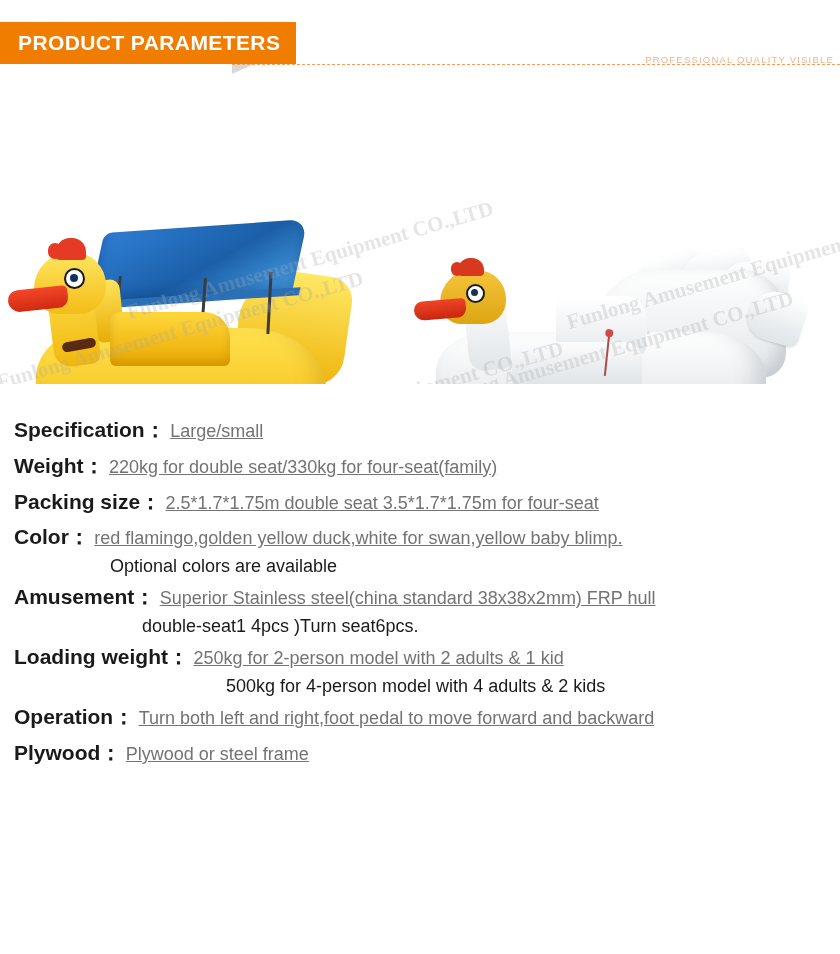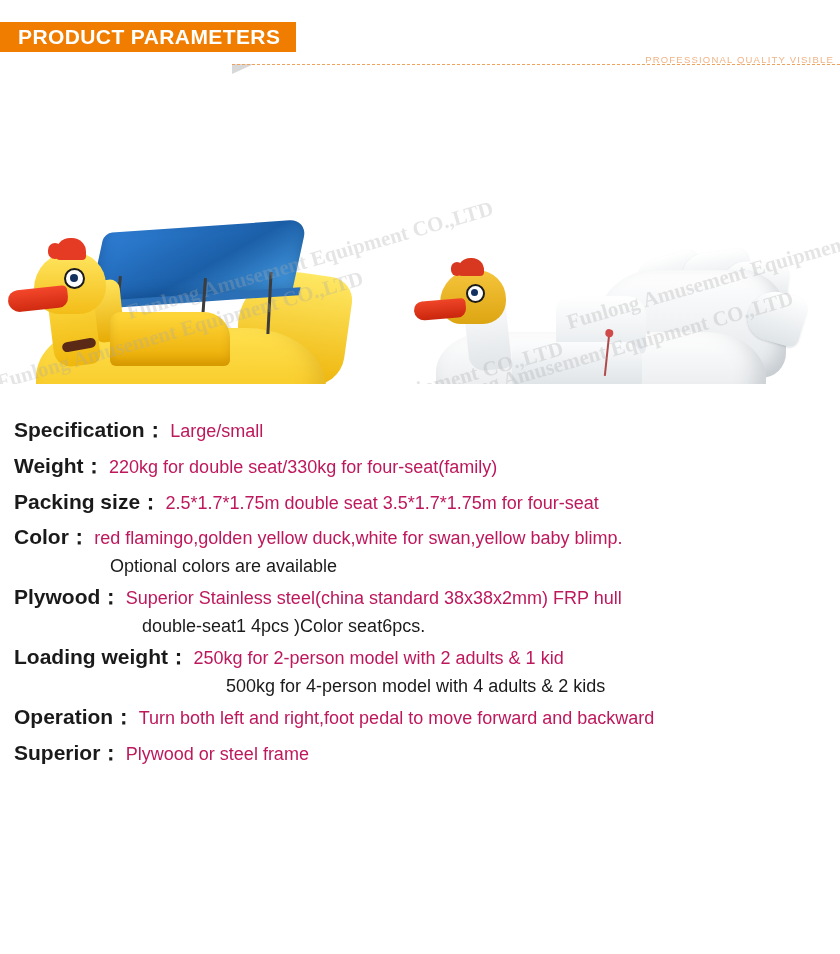--- a/index.html
+++ b/index.html
@@ -18,21 +18,21 @@
 
   
   .header {
     position: relative;
     height: 88px;
   }
   .header-banner {
     position: absolute;
     left: 0;
     top: 22px;
-    height: 30px;
+    height: 42px;
     background: #f07c00;
     display: flex;
     align-items: center;
     padding: 0 16px 0 18px;
     box-sizing: border-box;
     min-width: 232px;
   }
   .header-banner-text {
     color: #ffffff;
     font-size: 21px;
@@ -281,21 +281,22 @@
     line-height: 1.18;
   }
   .spec-label {
     font-size: 21px;
     font-weight: bold;
     color: #1a1a1a;
     text-align: center;
   }
   .spec-value {
     font-size: 18px;
-    color: #be185d;
+    color: #737373;
+    text-decoration: underline;
   }
   .spec-cont {
     display: block;
     font-size: 18px;
     color: #1a1a1a;
     margin: 6px 0 0 0;
   }
   .indent-1 { padding-left: 96px; }
   .indent-2 { padding-left: 128px; }
   .indent-3 { padding-left: 212px; }
@@ -380,34 +381,34 @@
     <span class="spec-value">2.5*1.7*1.75m double seat 3.5*1.7*1.75m for four-seat</span>
   </div>
 
   <div class="spec-row tight">
     <span class="spec-label">Color：</span>
     <span class="spec-value">red  flamingo,golden yellow  duck,white for swan,yellow  baby blimp.</span>
     <span class="spec-cont indent-1">Optional colors are available</span>
   </div>
 
   <div class="spec-row tight">
-    <span class="spec-label">Plywood：</span>
+    <span class="spec-label">Amusement：</span>
     <span class="spec-value">Superior Stainless steel(china standard 38x38x2mm) FRP hull</span>
-    <span class="spec-cont indent-2">double-seat1 4pcs )Color seat6pcs.</span>
+    <span class="spec-cont indent-2">double-seat1 4pcs )Turn seat6pcs.</span>
   </div>
 
   <div class="spec-row tight">
     <span class="spec-label">Loading weight：</span>
     <span class="spec-value">250kg for 2-person model with 2 adults &amp; 1 kid</span>
     <span class="spec-cont indent-3">500kg for 4-person model with 4 adults &amp; 2 kids</span>
   </div>
 
   <div class="spec-row">
     <span class="spec-label">Operation：</span>
     <span class="spec-value">Turn both left and right,foot pedal to move forward and backward</span>
   </div>
 
   <div class="spec-row">
-    <span class="spec-label">Superior：</span>
+    <span class="spec-label">Plywood：</span>
     <span class="spec-value">Plywood or steel frame</span>
   </div>
 
 </div>
 
 </body></html>

